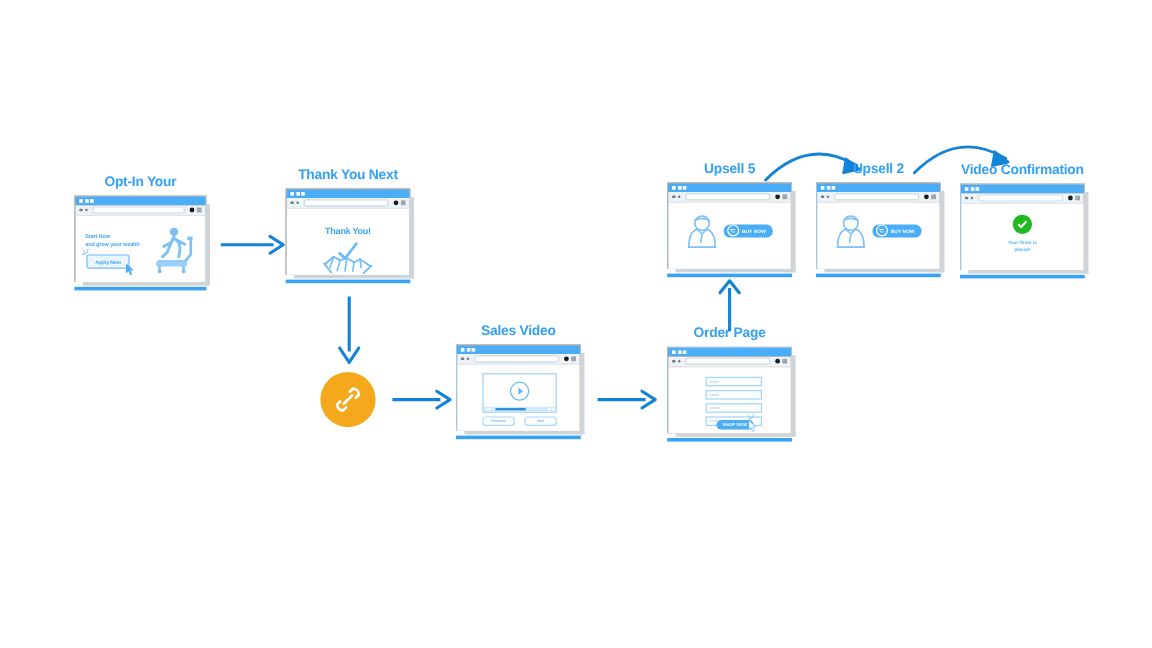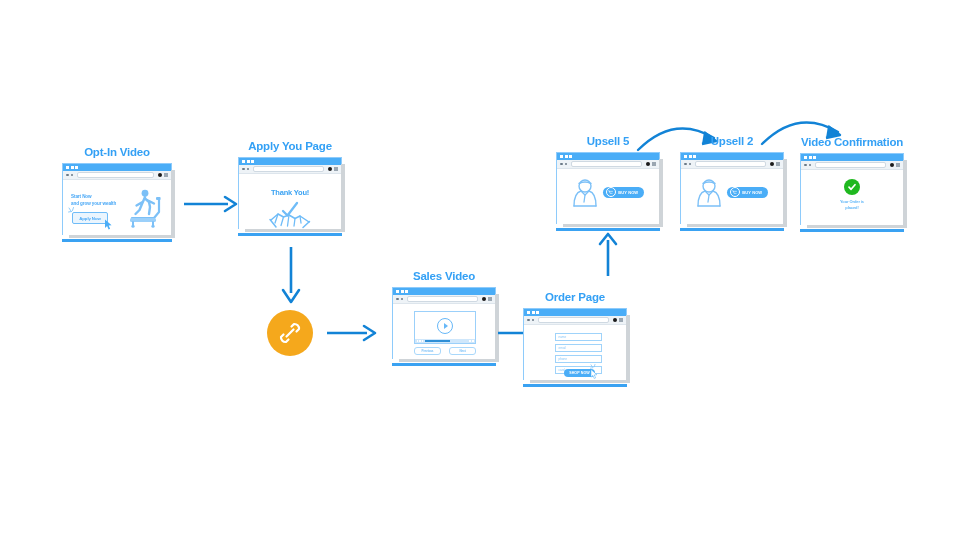--- a/index.html
+++ b/index.html
@@ -162,21 +162,21 @@
 
   
   .arrow{position:absolute;}
 </style>
 </head>
 <body>
 
 <div class="canvas">
 
   <div class="node" style="left:62px;top:146px;">
-    <div class="node-title">Opt-In Video</div>
+    <div class="node-title">Opt-In Your</div>
     <div class="browser" style="width:110px;height:72px;">
       <div class="shadow-r"></div>
       <div class="shadow-b"></div>
       <div class="titlebar">
         <span class="tabdot"></span>
         <span class="tabdot"></span>
         <span class="tabdot"></span>
       </div>
       <div class="toolbar">
         <span class="navdot"></span>
@@ -211,21 +211,21 @@
       </div>
     </div>
   </div>
 
   <svg class="arrow" style="left:182px;top:193px;" width="58" height="22" viewBox="0 0 58 22">
     <path d="M2 11 L46 11" stroke="#1283d6" stroke-width="2.6" stroke-linecap="butt"></path>
     <path d="M43 4 L54 11 L43 18" stroke="#1283d6" stroke-width="2.6" fill="none" stroke-linecap="round" stroke-linejoin="round"></path>
   </svg>
 
   <div class="node" style="left:238px;top:140px;">
-    <div class="node-title">Apply You Page</div>
+    <div class="node-title">Thank You Next</div>
     <div class="browser" style="width:104px;height:72px;">
       <div class="shadow-r"></div>
       <div class="shadow-b"></div>
       <div class="titlebar">
         <span class="tabdot"></span>
         <span class="tabdot"></span>
         <span class="tabdot"></span>
       </div>
       <div class="toolbar">
         <span class="navdot"></span>
@@ -258,21 +258,21 @@
       <path d="M11.5 19.5 L9 22 A4.6 4.6 0 0 1 4 17 L6.5 14.5" stroke="#ffffff" stroke-width="2.2" fill="none" stroke-linecap="round" stroke-linejoin="round"></path>
       <path d="M14.5 6.5 L17 4 A4.6 4.6 0 0 1 22 9 L19.5 11.5" stroke="#ffffff" stroke-width="2.2" fill="none" stroke-linecap="round" stroke-linejoin="round"></path>
     </svg>
   </div>
 
   <svg class="arrow" style="left:325px;top:322px;" width="54" height="22" viewBox="0 0 54 22">
     <path d="M2 11 L42 11" stroke="#1283d6" stroke-width="2.6"></path>
     <path d="M39 4 L50 11 L39 18" stroke="#1283d6" stroke-width="2.6" fill="none" stroke-linecap="round" stroke-linejoin="round"></path>
   </svg>
 
-  <div class="node" style="left:380px;top:270px;margin-left:12px;">
+  <div class="node" style="left:380px;top:270px;">
     <div class="node-title">Sales Video</div>
     <div class="browser" style="width:104px;height:72px;">
       <div class="shadow-r"></div>
       <div class="shadow-b"></div>
       <div class="titlebar">
         <span class="tabdot"></span>
         <span class="tabdot"></span>
         <span class="tabdot"></span>
       </div>
       <div class="toolbar">
@@ -307,21 +307,21 @@
         <div class="baseline" style="width:104px;left:-1px;"></div>
       </div>
     </div>
   </div>
 
   <svg class="arrow" style="left:496px;top:322px;" width="54" height="22" viewBox="0 0 54 22">
     <path d="M2 11 L42 11" stroke="#1283d6" stroke-width="2.6"></path>
     <path d="M39 4 L50 11 L39 18" stroke="#1283d6" stroke-width="2.6" fill="none" stroke-linecap="round" stroke-linejoin="round"></path>
   </svg>
 
-  <div class="node" style="left:523px;top:272px;margin-top:19px;">
+  <div class="node" style="left:556px;top:272px;">
     <div class="node-title">Order Page</div>
     <div class="browser" style="width:104px;height:72px;">
       <div class="shadow-r"></div>
       <div class="shadow-b"></div>
       <div class="titlebar">
         <span class="tabdot"></span>
         <span class="tabdot"></span>
         <span class="tabdot"></span>
       </div>
       <div class="toolbar">

